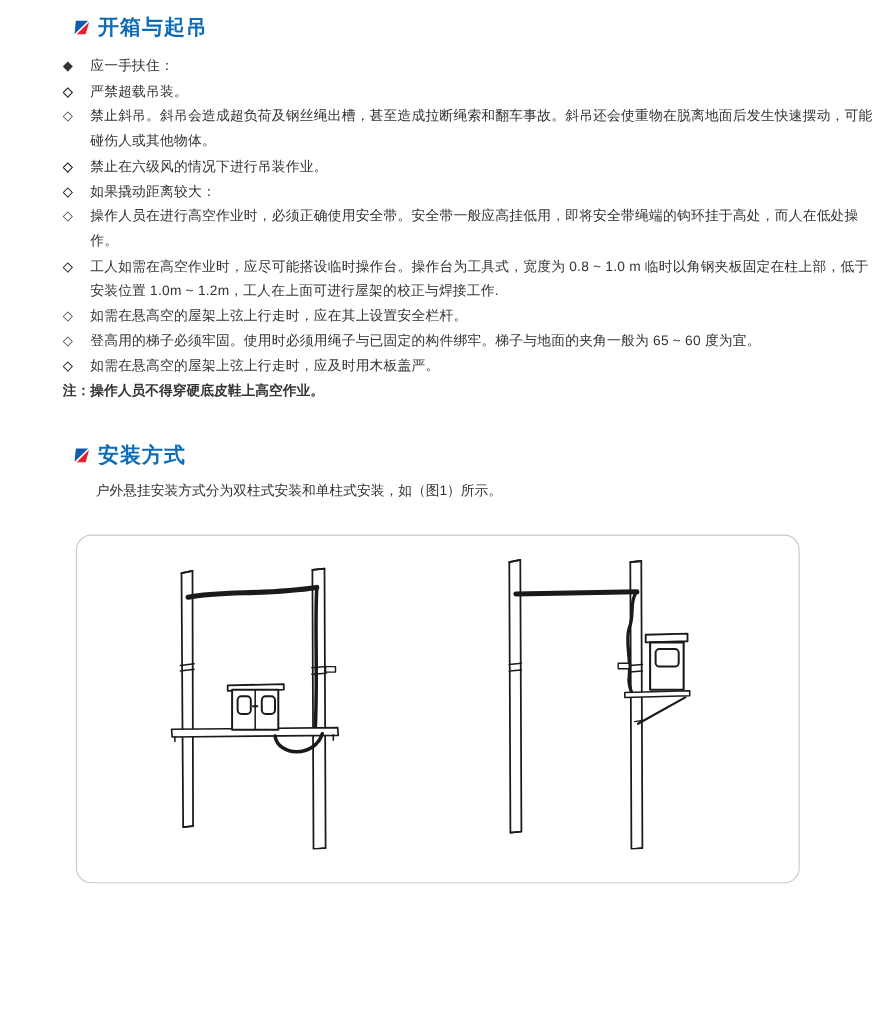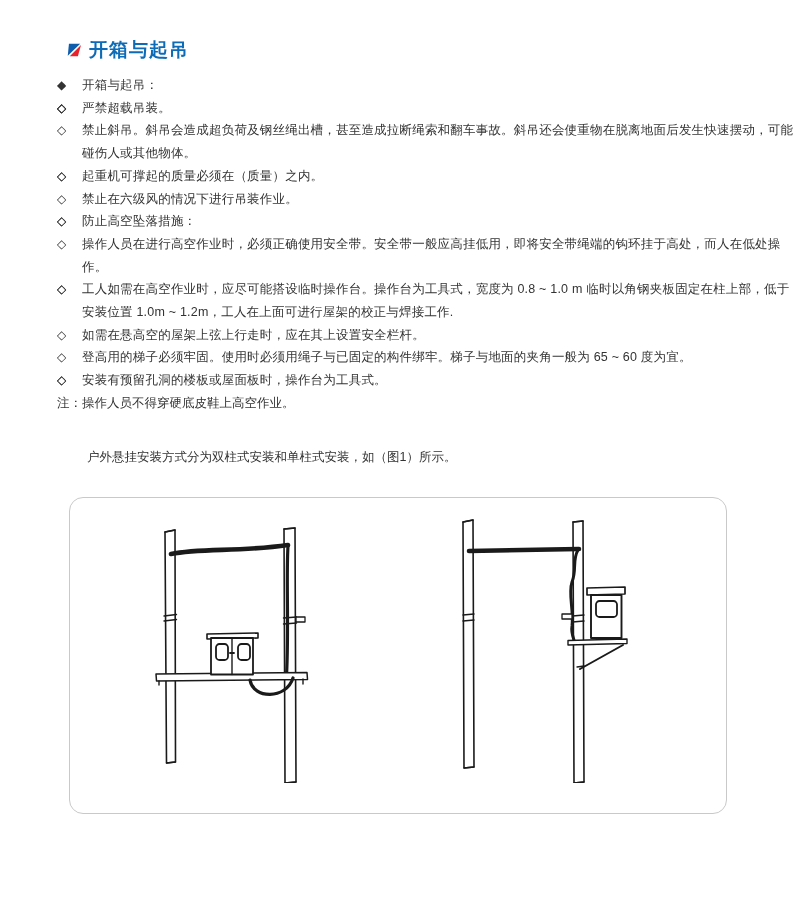--- a/index.html
+++ b/index.html
@@ -9,21 +9,21 @@
     font-family: "Liberation Sans", "DejaVu Sans", sans-serif;
     color: #333333;
     overflow: hidden;
     position: relative;
   }
   .page { padding: 12px 8px 0 57px; }
 
   
   .section-heading {
     display: flex; align-items: center; gap: 7px;
-    margin-left: 9px; margin-bottom: 11px; margin-top: 25px;
+    margin-left: 9px; margin-bottom: 11px;
   }
   .section-heading .title-icon { width: 16px; height: 14px; display: inline-block; flex: 0 0 auto; }
   .section-heading .title-text {
     color: #0d6cb7; font-size: 19px; font-weight: bold;
     letter-spacing: 1px;
   }
 
   
   .notice-list { list-style: none; width: 737px; }
   .notice-list li {
@@ -35,20 +35,21 @@
     letter-spacing: 0.2px;
   }
   .notice-list li .bullet {
     position: absolute; left: 0; top: 0;
     width: 22px; text-align: left;
     font-size: 12px;
   }
   .note-line {
     font-size: 12.5px; line-height: 22.7px; color: #333333;
     margin-top: 0px;
+    font-weight: bold;
   }
 
   .section-install { margin-top: 34px; }
   .intro-line {
     font-size: 12.5px; line-height: 17px; color: #333333;
     margin-left: 30px; margin-bottom: 31px;
   }
 
   
   .figure-box {
@@ -76,21 +77,21 @@
           <polygon points="3.5,1 18,1 2,16.5" fill="#0f5cad"></polygon>
           <polygon points="19,2.5 15,17 4.5,17" fill="#e8222d"></polygon>
         </svg>
       </span>
       <span class="title-text">开箱与起吊</span>
     </div>
 
     <ul class="notice-list">
 
         <li>
-          <span class="bullet">◆</span><span>开箱与起吊：</span>
+          <span class="bullet">◆</span><span>应一手扶住：</span>
         </li>
 
         <li>
           <span class="bullet">◇</span>
         </li>
 
         <li>
           <span class="bullet">◇</span>
         </li>
 
@@ -100,33 +101,33 @@
 
         <li>
           <span class="bullet">◇</span><span>禁止斜吊。斜吊会造成超负荷及钢丝绳出槽，甚至造成拉断绳索和翻车事故。斜吊还会使重物在脱离地面后发生快速摆动，可能碰伤人或其他物体。</span>
         </li>
 
         <li>
           <span class="bullet">◇</span>
         </li>
 
         <li>
-          <span class="bullet">◇</span><span>起重机可撑起的质量必须在（质量）之内。</span>
+          <span class="bullet">◇</span>
         </li>
 
         <li>
           <span class="bullet">◇</span><span>禁止在六级风的情况下进行吊装作业。</span>
         </li>
 
         <li>
           <span class="bullet">◇</span>
         </li>
 
         <li>
-          <span class="bullet">◇</span><span>防止高空坠落措施：</span>
+          <span class="bullet">◇</span><span>如果撬动距离较大：</span>
         </li>
 
         <li>
           <span class="bullet">◇</span><span>操作人员在进行高空作业时，必须正确使用安全带。安全带一般应高挂低用，即将安全带绳端的钩环挂于高处，而人在低处操作。</span>
         </li>
 
         <li>
           <span class="bullet">◇</span>
         </li>
 
@@ -140,28 +141,38 @@
 
         <li>
           <span class="bullet">◇</span><span>登高用的梯子必须牢固。使用时必须用绳子与已固定的构件绑牢。梯子与地面的夹角一般为 65 ~ 60 度为宜。</span>
         </li>
 
         <li>
           <span class="bullet">◇</span>
         </li>
 
         <li>
-          <span class="bullet">◇</span><span>安装有预留孔洞的楼板或屋面板时，操作台为工具式。</span>
+          <span class="bullet">◇</span><span>如需在悬高空的屋架上弦上行走时，应及时用木板盖严。</span>
         </li>
       </ul>
 
     <p class="note-line">注：操作人员不得穿硬底皮鞋上高空作业。</p>
   </div>
 
   <div class="section section-install">
+    <div class="section-heading">
+      <span class="title-icon">
+        <svg viewBox="0 0 20 18" width="16" height="14" aria-hidden="true">
+          <polygon points="3,0 20,0 14,18 0,18" fill="#ffffff"></polygon>
+          <polygon points="3.5,1 18,1 2,16.5" fill="#0f5cad"></polygon>
+          <polygon points="19,2.5 15,17 4.5,17" fill="#e8222d"></polygon>
+        </svg>
+      </span>
+      <span class="title-text">安装方式</span>
+    </div>
 
     <p class="intro-line">户外悬挂安装方式分为双柱式安装和单柱式安装，如（图1）所示。</p>
 
     <div class="figure-box">
 
       <svg class="diagram left" width="250" height="265" viewBox="0 0 250 265" fill="none" stroke="#1a1a1a" stroke-width="1.6" stroke-linecap="round" stroke-linejoin="round">
 
         <path d="M19,14 L29,12 L29.5,244 L20.5,245 Z" fill="#ffffff"></path>
         <path d="M19,14 L29,12"></path>
 

